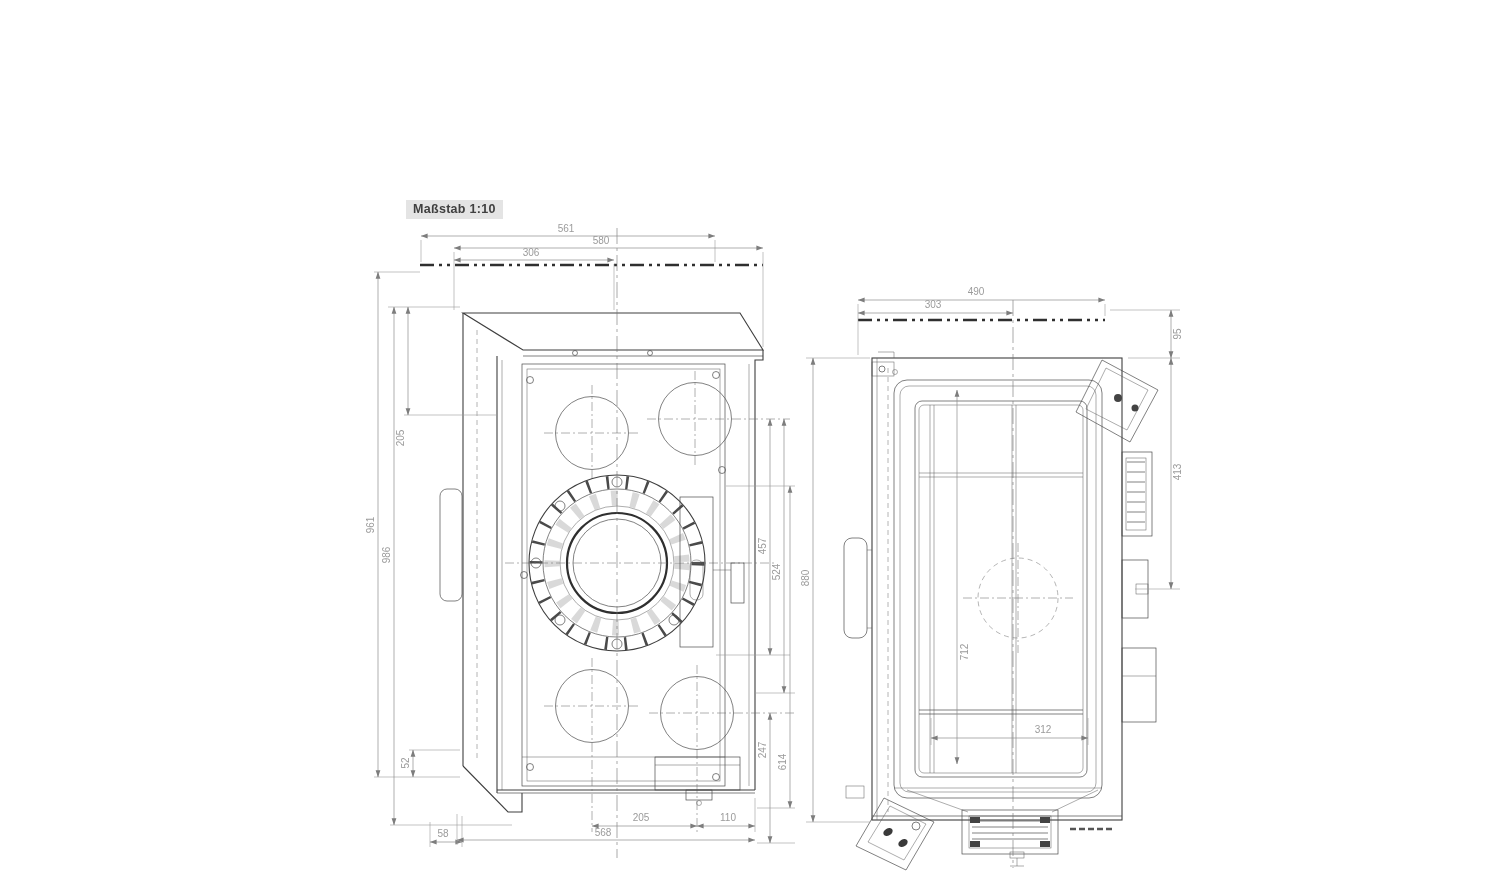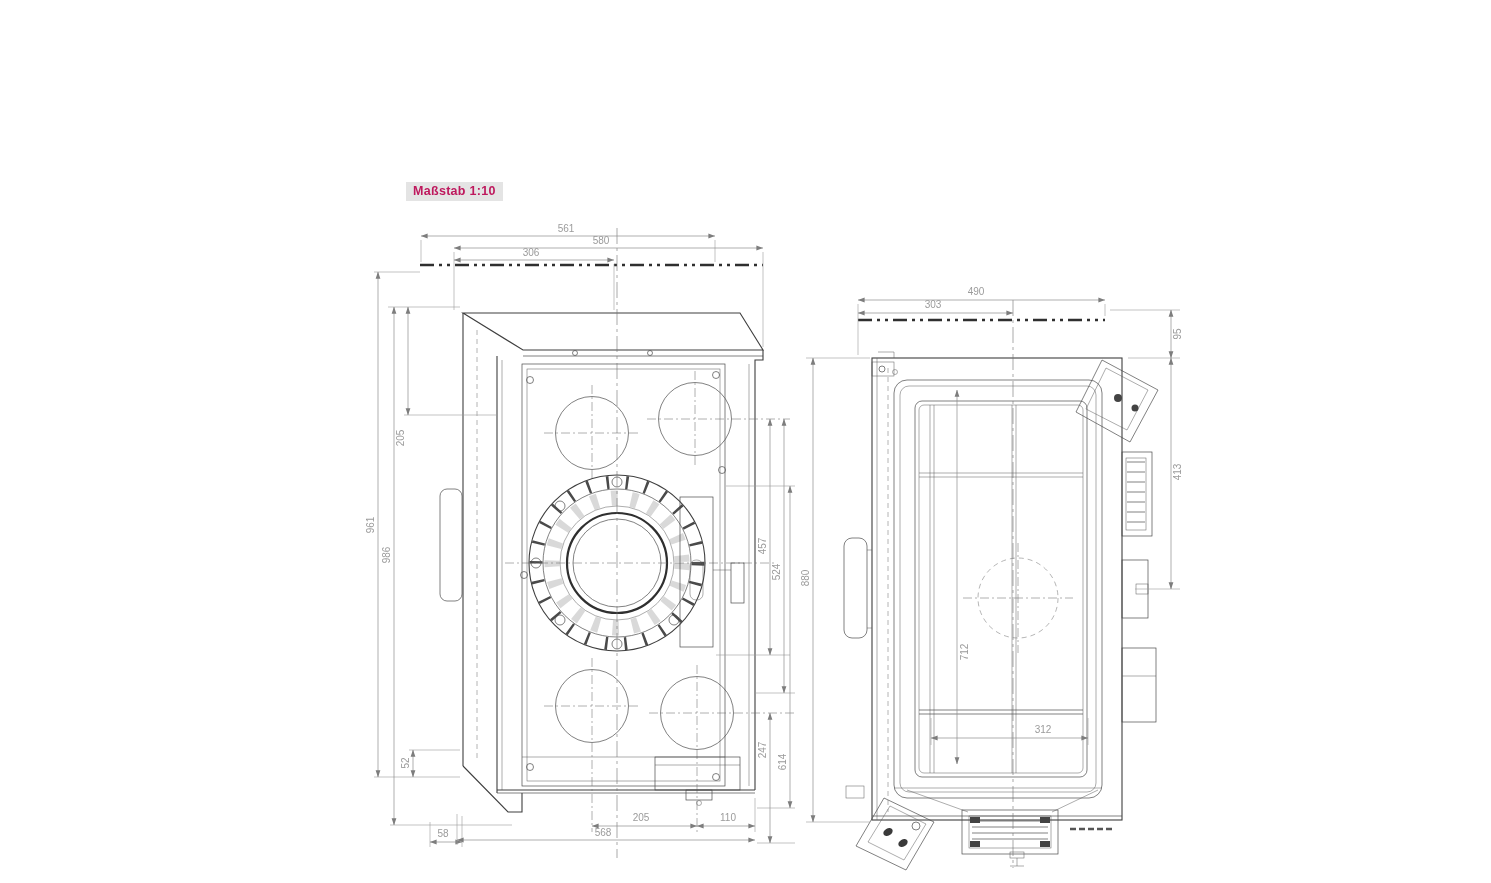--- a/index.html
+++ b/index.html
@@ -9,21 +9,21 @@
   .part   {stroke:#3f3f3f;fill:none;stroke-width:1.1;}
   .part2  {stroke:#4a4a4a;fill:none;stroke-width:0.7;}
   .part3  {stroke:#5a5a5a;fill:none;stroke-width:0.5;}
   .datum  {stroke:#2f2f2f;fill:none;stroke-width:2.4;stroke-dasharray:14 5 3 5 3 5;}
   .center {stroke:#6e6e6e;fill:none;stroke-width:0.6;stroke-dasharray:16 4 3 4;}
   .centers{stroke:#6e6e6e;fill:none;stroke-width:0.55;stroke-dasharray:9 3 2 3;}
   .hidden {stroke:#777;fill:none;stroke-width:0.55;stroke-dasharray:5 4;}
   .dim    {stroke:#8d8d8d;fill:none;stroke-width:0.7;}
   .ext    {stroke:#9a9a9a;fill:none;stroke-width:0.6;}
   .dimtxt {fill:#9b9b9b;font-size:10px;text-anchor:middle;}
-  .scale-box{position:absolute;left:406px;top:182px;background:#e4e4e4;color:#be185d;
+  .scale-box{position:absolute;left:406px;top:200px;background:#e4e4e4;color:#404040;
              font-weight:bold;font-size:12.5px;padding:2px 7px 3px 7px;letter-spacing:0.3px;}
 </style>
 </head>
 <body>
 
 <div class="stage">
 
   <div class="scale-box">Maßstab 1:10</div>
 
   <svg width="1491" height="883" viewBox="0 0 1491 883">

